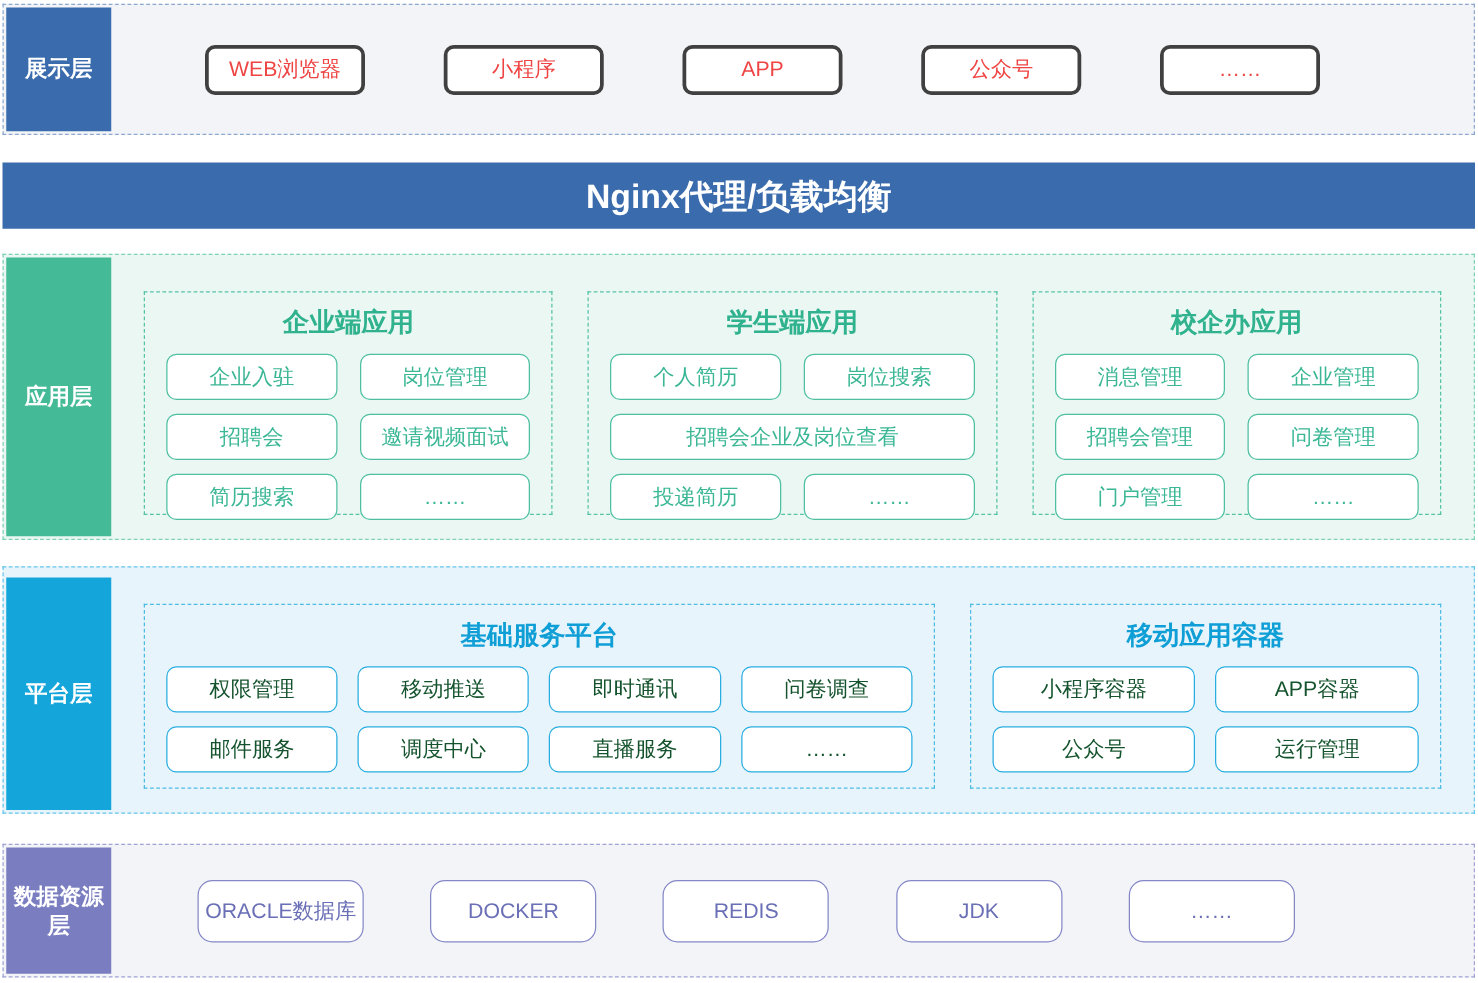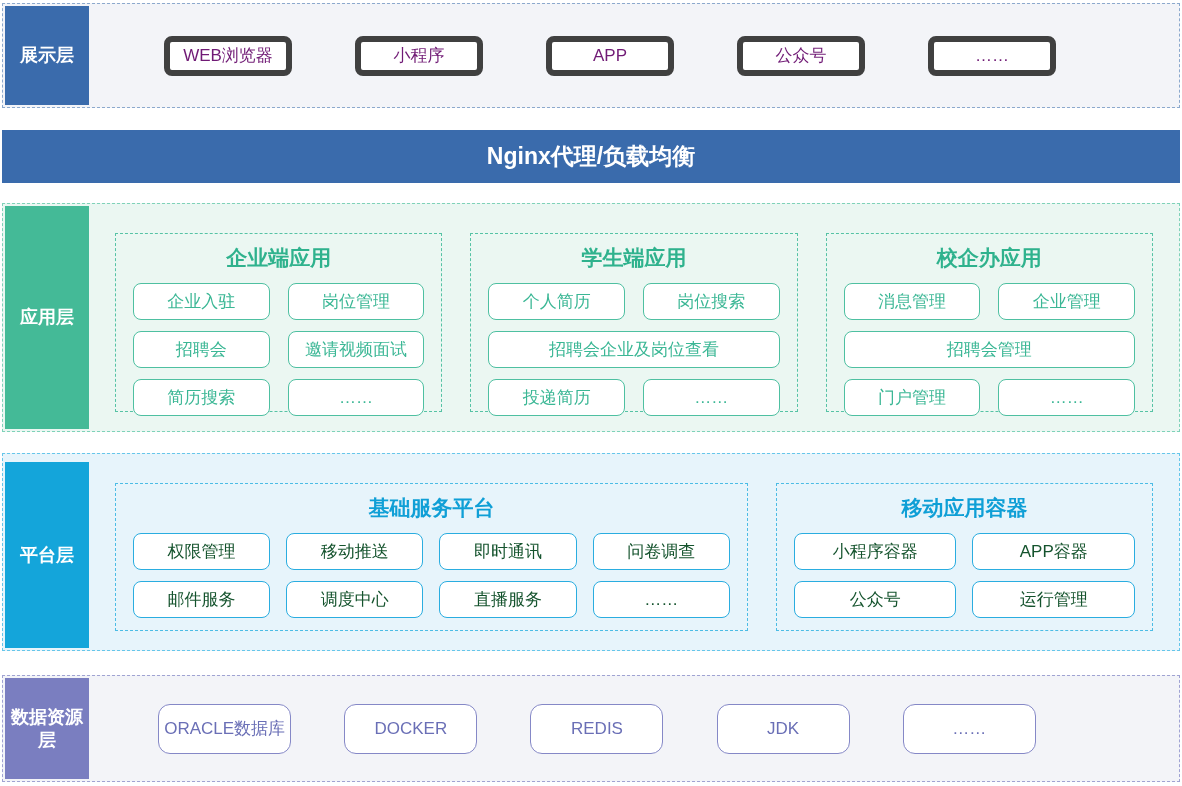--- a/index.html
+++ b/index.html
@@ -18,26 +18,26 @@
   .strip-items { flex:1; display:flex; align-items:center; justify-content:space-evenly; padding:0 60px 0 10px; }
   .pill {
     background:#fff; border-radius:8px;
     display:flex; align-items:center; justify-content:center;
     font-size:17px; white-space:nowrap;
   }
 
   
   .presentation { top:3px; height:105px; border:1px dashed var(--blue-dash,#8ca9cd); background:var(--gray-bg,#f3f4f8); }
   .presentation .layer-label { background:var(--blue,#3a6bac); }
-  .presentation .pill { width:128px; height:40px; border:6px solid #404040; color:#701a75; }
+  .presentation .pill { width:128px; height:40px; border:3px solid #404040; color:#ef4444; }
 
   
   .nginx {
     position:absolute; left:2px; right:2px; top:130px; height:53px;
-    background:var(--blue,#3a6bac); color:#fff; font-weight:bold; font-size:23px;
+    background:var(--blue,#3a6bac); color:#fff; font-weight:bold; font-size:27px;
     display:flex; align-items:center; justify-content:center;
   }
 
   
   .groups { flex:1; display:flex; gap:28px; padding:17px 26px 19px 24px;margin-top:12px; }
   .group { display:flex; flex-direction:column; padding:8px 17px 6px 17px; }
   .group-title { text-align:center; font-weight:bold; font-size:21px; margin:2px 0 11px 0; }
   .rows { flex:1; display:flex; flex-direction:column; justify-content:flex-start; gap:11px; }
   .row { display:flex; gap:18px; }
   .row .pill { flex:1; height:37px; }
@@ -124,20 +124,21 @@
 
       <div class="group">
         <div class="group-title">校企办应用</div>
         <div class="rows">
           <div class="row">
             <div class="pill">消息管理</div>
             <div class="pill">企业管理</div>
           </div>
           <div class="row">
             <div class="pill">招聘会管理</div>
+            <div class="pill">问卷管理</div>
           </div>
           <div class="row">
             <div class="pill">门户管理</div>
             <div class="pill">……</div>
           </div>
         </div>
       </div>
 
     </div>
   </section>

